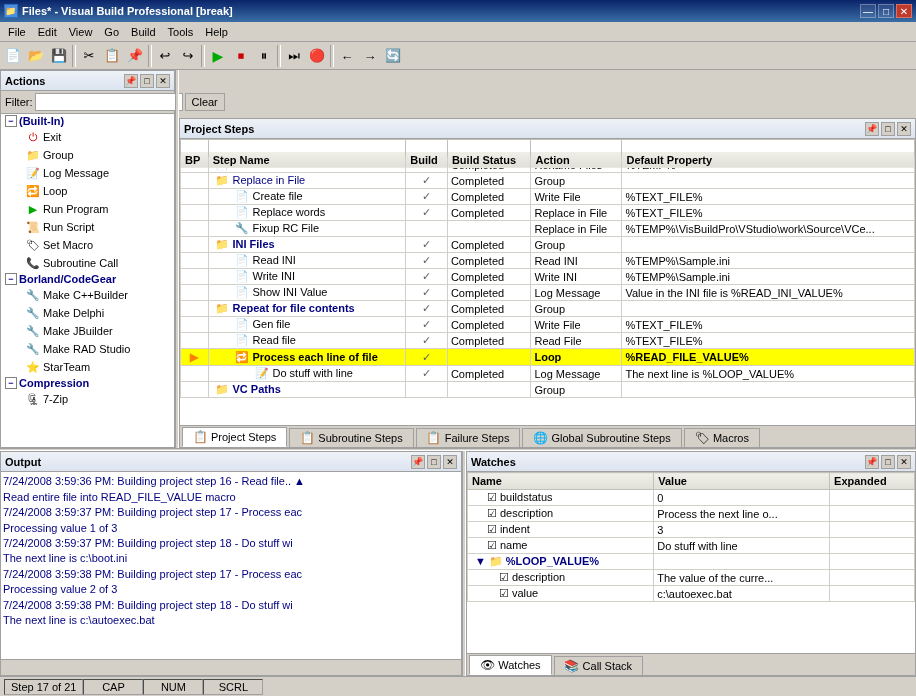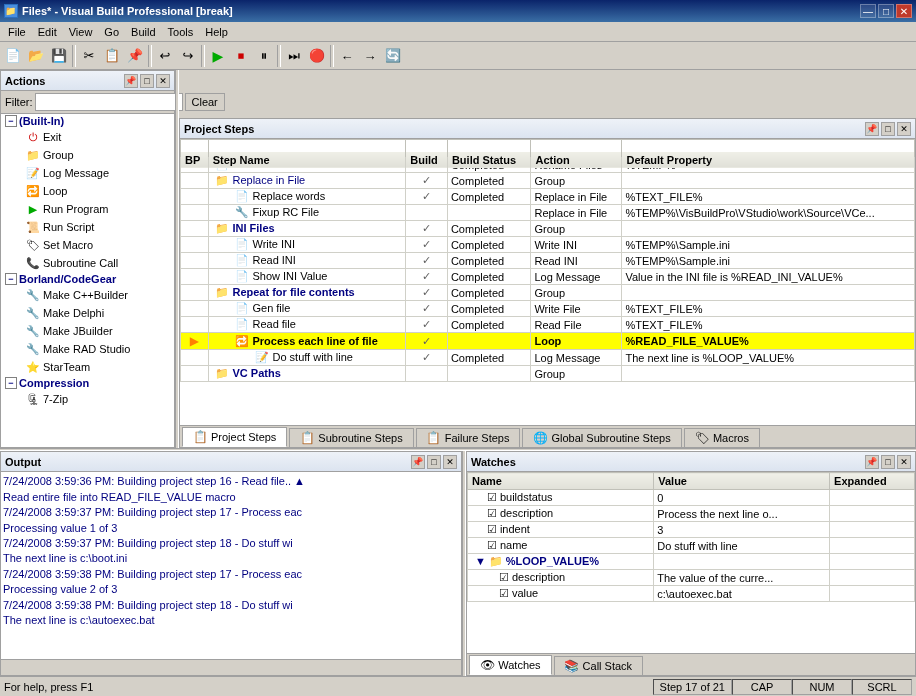--- a/index.html
+++ b/index.html
@@ -268,20 +268,28 @@
             <tr>
               <td class="checkbox-cell"></td>
               <td><span style="padding-left:4px; color:#000080; font-weight:normal;">📁 Replace in File</span></td>
               <td class="checkbox-cell"><span style="color:#606060;">✓</span></td>
               <td>Completed</td>
               <td>Group</td>
               <td></td>
             </tr>
             <tr>
               <td class="checkbox-cell"></td>
+              <td><span style="padding-left:24px;">📄 Create file</span></td>
+              <td class="checkbox-cell"><span style="color:#606060;">✓</span></td>
+              <td>Completed</td>
+              <td>Write File</td>
+              <td>%TEXT_FILE%</td>
+            </tr>
+            <tr>
+              <td class="checkbox-cell"></td>
               <td><span style="padding-left:24px;">📄 Replace words</span></td>
               <td class="checkbox-cell"><span style="color:#606060;">✓</span></td>
               <td>Completed</td>
               <td>Replace in File</td>
               <td>%TEXT_FILE%</td>
             </tr>
             <tr>
               <td class="checkbox-cell"></td>
               <td><span style="padding-left:24px;">🔧 Fixup RC File</span></td>
               <td class="checkbox-cell"></td>
@@ -292,32 +300,32 @@
             <tr>
               <td class="checkbox-cell"></td>
               <td><span style="padding-left:4px; color:#000080; font-weight:bold;">📁 INI Files</span></td>
               <td class="checkbox-cell"><span style="color:#606060;">✓</span></td>
               <td>Completed</td>
               <td>Group</td>
               <td></td>
             </tr>
             <tr>
               <td class="checkbox-cell"></td>
+              <td><span style="padding-left:24px;">📄 Read INI</span></td>
+              <td class="checkbox-cell"><span style="color:#606060;">✓</span></td>
+              <td>Completed</td>
+              <td>Read INI</td>
+              <td>%TEMP%\Sample.ini</td>
+            </tr>
+            <tr>
+              <td class="checkbox-cell"></td>
               <td><span style="padding-left:24px;">📄 Write INI</span></td>
               <td class="checkbox-cell"><span style="color:#606060;">✓</span></td>
               <td>Completed</td>
               <td>Write INI</td>
-              <td>%TEMP%\Sample.ini</td>
-            </tr>
-            <tr>
-              <td class="checkbox-cell"></td>
-              <td><span style="padding-left:24px;">📄 Read INI</span></td>
-              <td class="checkbox-cell"><span style="color:#606060;">✓</span></td>
-              <td>Completed</td>
-              <td>Read INI</td>
               <td>%TEMP%\Sample.ini</td>
             </tr>
             <tr>
               <td class="checkbox-cell"></td>
               <td><span style="padding-left:24px;">📄 Show INI Value</span></td>
               <td class="checkbox-cell"><span style="color:#606060;">✓</span></td>
               <td>Completed</td>
               <td>Log Message</td>
               <td>Value in the INI file is %READ_INI_VALUE%</td>
             </tr>
@@ -494,20 +502,19 @@
         <div class="tab">
           <span class="tab-icon">📚</span>
           <span>Call Stack</span>
         </div>
       </div>
     </div>
   </div>
 </div>
 
 <div class="status-bar">
-  <span class="status-left">For help, press F1</span>
   <div class="status-right">
     <span class="status-cell">Step 17 of 21</span>
     <span class="status-cell">CAP</span>
     <span class="status-cell">NUM</span>
     <span class="status-cell">SCRL</span>
   </div>
 </div>
 
 </body></html>

